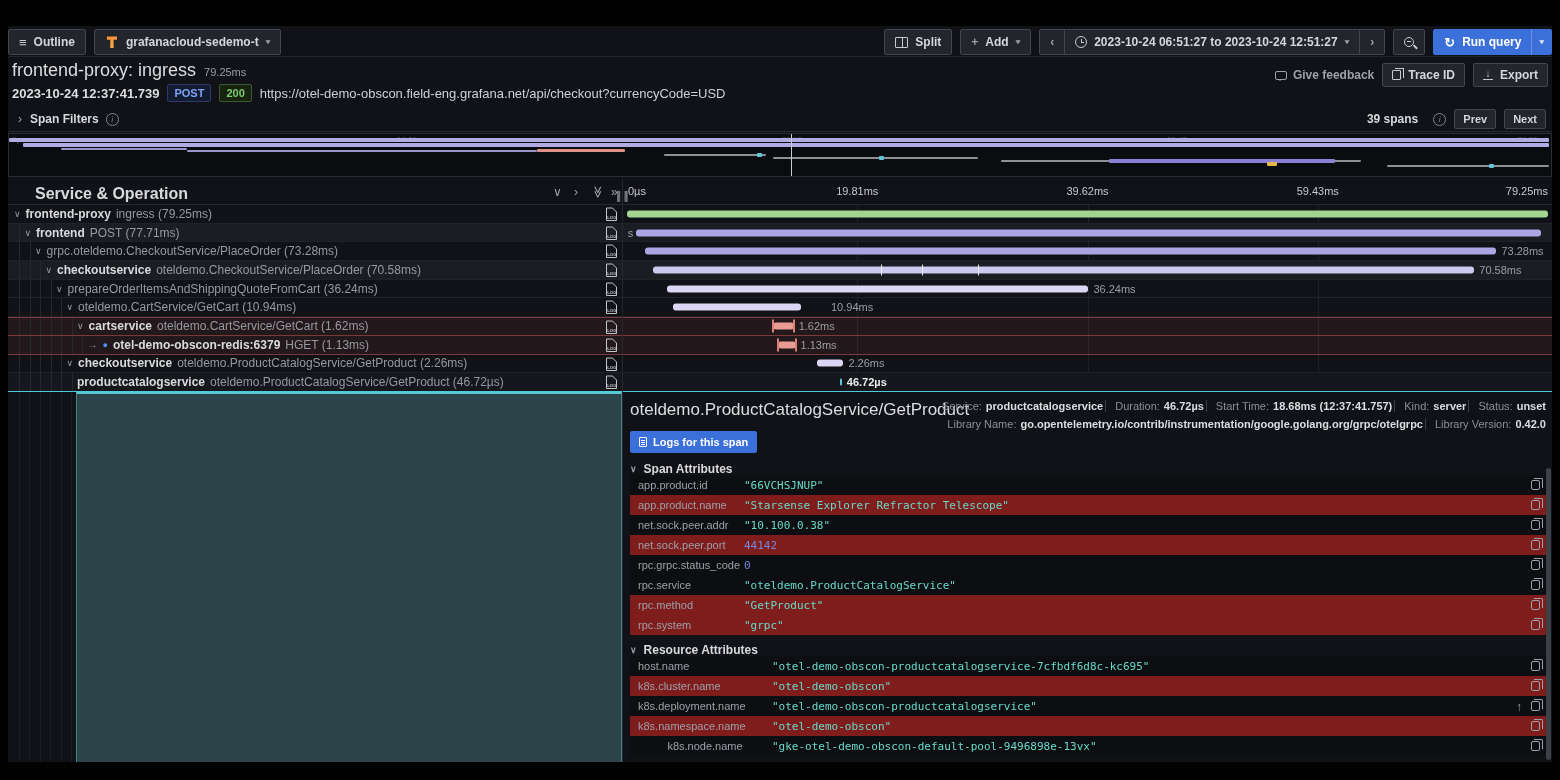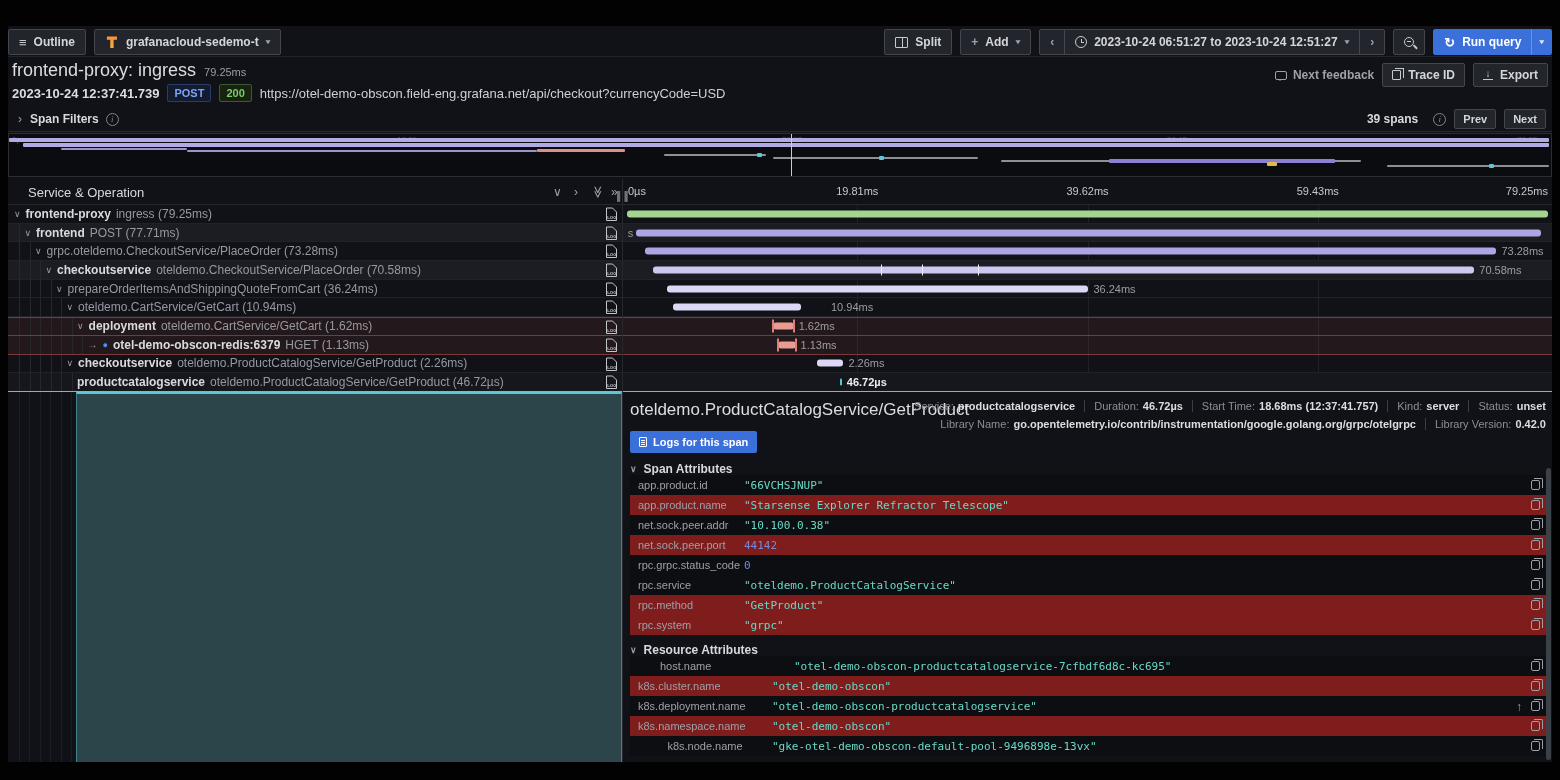--- a/index.html
+++ b/index.html
@@ -73,21 +73,21 @@
 
   
   #minimap { position:absolute; left:8px; top:133px; width:1544px; height:44px; background:#0b0c0f;
     border:1px solid #2b2d33; }
   .mm-seg { position:absolute; border-radius:1px; }
   .mm-label { position:absolute; top:1px; font-size:8px; color:#4c4e55; }
   #mm-cursor { position:absolute; top:0; width:1px; height:100%; background:#c9ccd2; }
 
   
   #cols-header { position:absolute; left:8px; top:179px; width:1544px; height:26px; border-bottom:1px solid #26282d; }
-  #svc-op-label { position:absolute; left:20px; top:6px; font-size:13px; font-weight:400; }
+  #svc-op-label { position:absolute; left:27px; top:6px; font-size:16px; font-weight:700; }
   .hdr-ic { position:absolute; top:6px; color:#9da0a7; font-size:12px; cursor:pointer; }
   .rot90 { display:inline-block; transform:rotate(90deg); }
   #grip { position:absolute; left:609px; top:12px; color:#6f7177; font-size:9px; letter-spacing:1px; }
   .tick-label { position:absolute; top:6px; font-size:11px; color:#c6c7ca; }
   .vgrid { position:absolute; width:1px; background:#1f2126; }
 
   
   #span-rows { position:absolute; left:8px; top:205px; width:1544px; }
   .span-row { position:relative; height:18.7px; border-bottom:1px solid #202227; }
   .span-row.stripe { background:#1b1d23; }
@@ -116,21 +116,21 @@
   #teal-block { position:absolute; left:76px; top:392px; width:546px; height:370px; background:#2b454a;
     border-top:2px solid #58cad6; border-left:1px solid rgba(88,202,214,.45); border-right:1px solid rgba(88,202,214,.45); }
   .below-guide { position:absolute; top:392px; height:370px; width:1px; background:#1c1e23; }
 
   
   #detail { position:absolute; left:630px; top:398px; width:918px; }
   #detail-title { position:absolute; left:0; top:2px; font-size:17px; font-weight:500; color:#dcdde1; }
   #detail-meta { position:absolute; right:2px; top:2px; text-align:right; font-size:11px; }
   .meta-line { display:flex; justify-content:flex-end; align-items:center; margin-bottom:6px; }
   .meta-item { display:flex; gap:4px; align-items:center; }
-  .meta-item + .meta-item { border-left:1px solid #3a3d44; margin-left:9px; padding-left:9px; }
+  .meta-item + .meta-item { border-left:1px solid #3a3d44; margin-left:2px; padding-left:9px; }
   .meta-k { color:#8b8e95; }
   .meta-v { color:#dcdde1; font-weight:700; }
   #logs-btn { position:absolute; left:0; top:33px; height:22px; display:inline-flex; align-items:center; gap:6px;
     padding:0 9px; background:#3b6fd9; border-radius:2px; color:#fff; font-size:11px; font-weight:700; cursor:pointer; }
   .doc-ic { width:8px; height:10px; border:1px solid #fff; border-radius:1px; position:relative; }
   .doc-ic::after { content:""; position:absolute; left:1px; top:2px; width:4px; height:1px; background:#fff; box-shadow:0 2px 0 #fff, 0 4px 0 #fff; }
   .attr-sec { position:absolute; left:0; display:flex; align-items:center; gap:7px; font-size:12px; font-weight:700; cursor:pointer; }
   .attr-sec .chev { font-size:9px; }
   .attr-table { position:absolute; left:0; width:918px; }
   .attr-row { height:20px; display:flex; align-items:center; padding:0 8px; font-size:11px; }
@@ -198,21 +198,21 @@
   </div>
   <div class="divider-h"></div>
 
   <div id="trace-title-row">
     <h1>frontend-proxy: ingress</h1>
     <span class="dur">79.25ms</span>
   </div>
   <div id="trace-actions">
     <span class="feedback">
       <span class="bubble-ic"></span>
-      <span>Next feedback</span>
+      <span>Give feedback</span>
     </span>
     <div class="tb-btn sm-btn">
       <span class="copy-sq"></span>
       <span>Trace ID</span>
     </div>
     <div class="tb-btn sm-btn">
       <span class="dl-ic">↓</span>
       <span>Export</span>
     </div>
   </div>
@@ -374,21 +374,21 @@
       </div>
       <div class="span-row error error-top">
         <div class="guide" style="left: 11px;"></div>
         <div class="guide" style="left: 21.5px;"></div>
         <div class="guide" style="left: 32px;"></div>
         <div class="guide" style="left: 42.5px;"></div>
         <div class="guide" style="left: 53px;"></div>
         <div class="guide" style="left: 63.5px;"></div>
         <div class="tree" style="padding-left: 69px;">
           <span class="chev">∨</span>
-          <span class="svc">deployment</span>
+          <span class="svc">cartservice</span>
           <span class="op">oteldemo.CartService/GetCart (1.62ms)</span>
         </div>
         <span class="logicon"><svg width="13" height="15" viewBox="0 0 13 15">
             <path d="M1.5 1h6l4 4v8.5h-10z" fill="none" stroke="#c3c4c9" stroke-width="1"></path>
             <text x="2.2" y="12" font-size="4.4" fill="#c3c4c9" font-family="Liberation Sans,sans-serif" font-weight="bold">LOG</text>
           </svg></span>
         <div class="bar caps" style="left: 764.518px; width: 21.183px; background: rgb(234, 156, 146);"></div>
         <div class="barlabel" style="left: 790.701px;">1.62ms</div>
       </div>
       <div class="span-row error">
@@ -546,21 +546,21 @@
           <span class="attr-val" style="color: rgb(104, 217, 200);">"grpc"</span>
           <span class="copy-ic"></span>
         </div>
       </div>
     <div class="attr-sec" style="top:245px">
       <span class="chev">∨</span>
       <span>Resource Attributes</span>
     </div>
     <div class="attr-table" style="top:258px" id="res-attr-table">
         <div class="attr-row dark">
-          <span class="attr-key" style="width: 134px; margin-left: 22px;">host.name</span>
+          <span class="attr-key" style="width: 134px;">host.name</span>
           <span class="attr-val" style="color: rgb(104, 217, 200);">"otel-demo-obscon-productcatalogservice-7cfbdf6d8c-kc695"</span>
           <span class="copy-ic"></span>
         </div>
         <div class="attr-row lite">
           <span class="attr-key" style="width: 134px;">k8s.cluster.name</span>
           <span class="attr-val" style="color: rgb(104, 217, 200);">"otel-demo-obscon"</span>
           <span class="copy-ic"></span>
         </div>
         <div class="attr-row dark">
           <span class="attr-key" style="width: 134px;">k8s.deployment.name</span>

